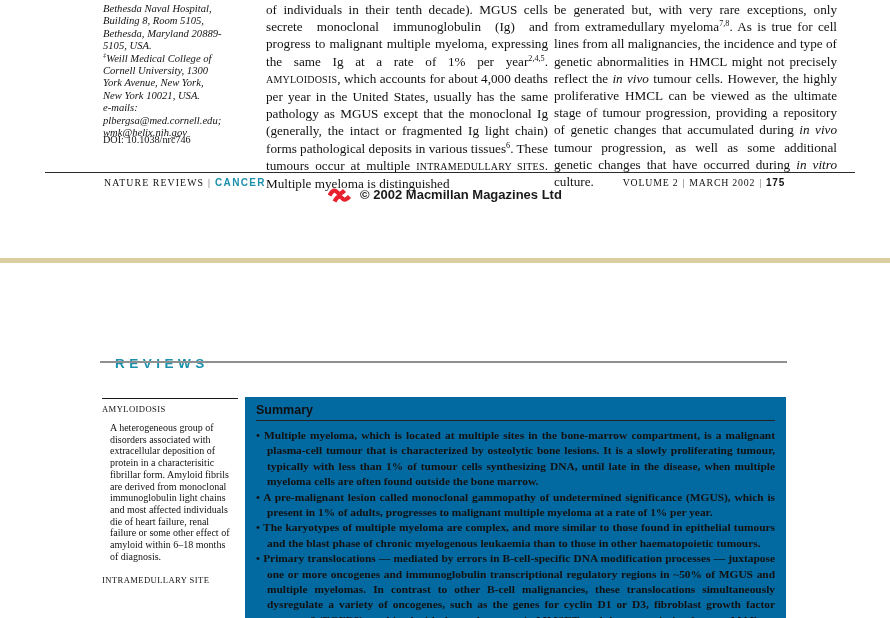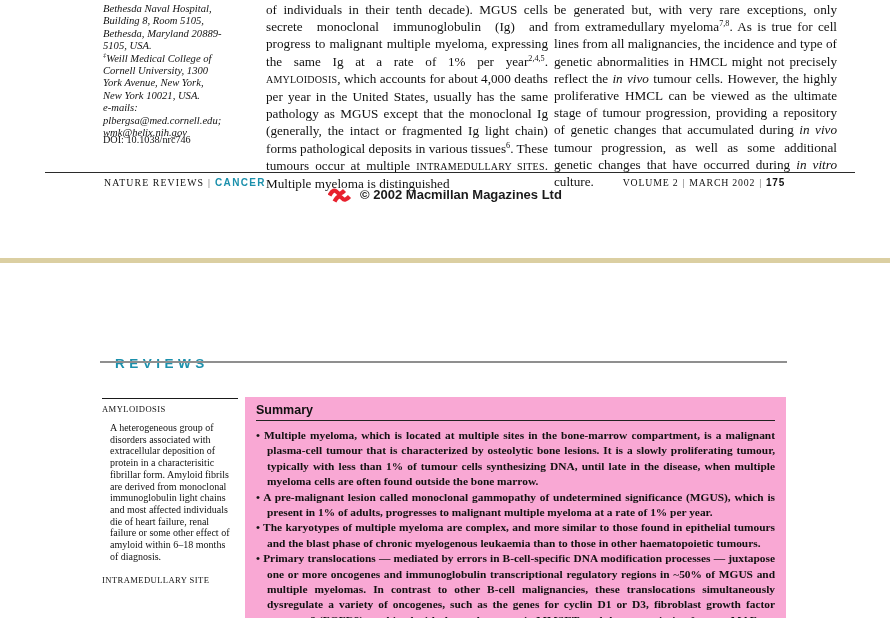--- a/index.html
+++ b/index.html
@@ -101,21 +101,21 @@
     <div class="glossary-rule"></div>
     <div class="glossary-entry">
       <p class="glossary-term">AMYLOIDOSIS</p>
       <p class="glossary-def">A heterogeneous group of disorders associated with extracellular deposition of protein in a characterisitic fibrillar form. Amyloid fibrils are derived from monoclonal immunoglobulin light chains and most affected individuals die of heart failure, renal failure or some other effect of amyloid within 6–18 months of diagnosis.</p>
     </div>
     <div class="glossary-entry">
       <p class="glossary-term">INTRAMEDULLARY SITE</p>
     </div>
   </div>
 
-  <div class="summary-box" style="background: #f9a8d4;">
+  <div class="summary-box" style="background: #0369a1;">
     <h3 class="summary-title">Summary</h3>
     <div class="summary-rule"></div>
     <ul class="summary-list">
       <li class="summary-item"><span>•</span> <span>Multiple myeloma, which is located at multiple sites in the bone-marrow compartment, is a malignant plasma-cell tumour that is characterized by osteolytic bone lesions. It is a slowly proliferating tumour, typically with less than 1% of tumour cells synthesizing DNA, until late in the disease, when multiple myeloma cells are often found outside the bone marrow.</span></li>
       <li class="summary-item"><span>•</span> <span>A pre-malignant lesion called monoclonal gammopathy of undetermined significance (MGUS), which is present in 1% of adults, progresses to malignant multiple myeloma at a rate of 1% per year.</span></li>
       <li class="summary-item"><span>•</span> <span>The karyotypes of multiple myeloma are complex, and more similar to those found in epithelial tumours and the blast phase of chronic myelogenous leukaemia than to those in other haematopoietic tumours.</span></li>
       <li class="summary-item"><span>•</span> <span>Primary translocations — mediated by errors in B-cell-specific DNA modification processes — juxtapose one or more oncogenes and immunoglobulin transcriptional regulatory regions in ~50% of MGUS and multiple myelomas. In contrast to other B-cell malignancies, these translocations simultaneously dysregulate a variety of oncogenes, such as the genes for cyclin D1 or D3, fibroblast growth factor receptor 3 (FGFR3) combined with the nuclear protein MMSET, and the transcription factor c-MAF.</span></li>
     </ul>
   </div>
 

